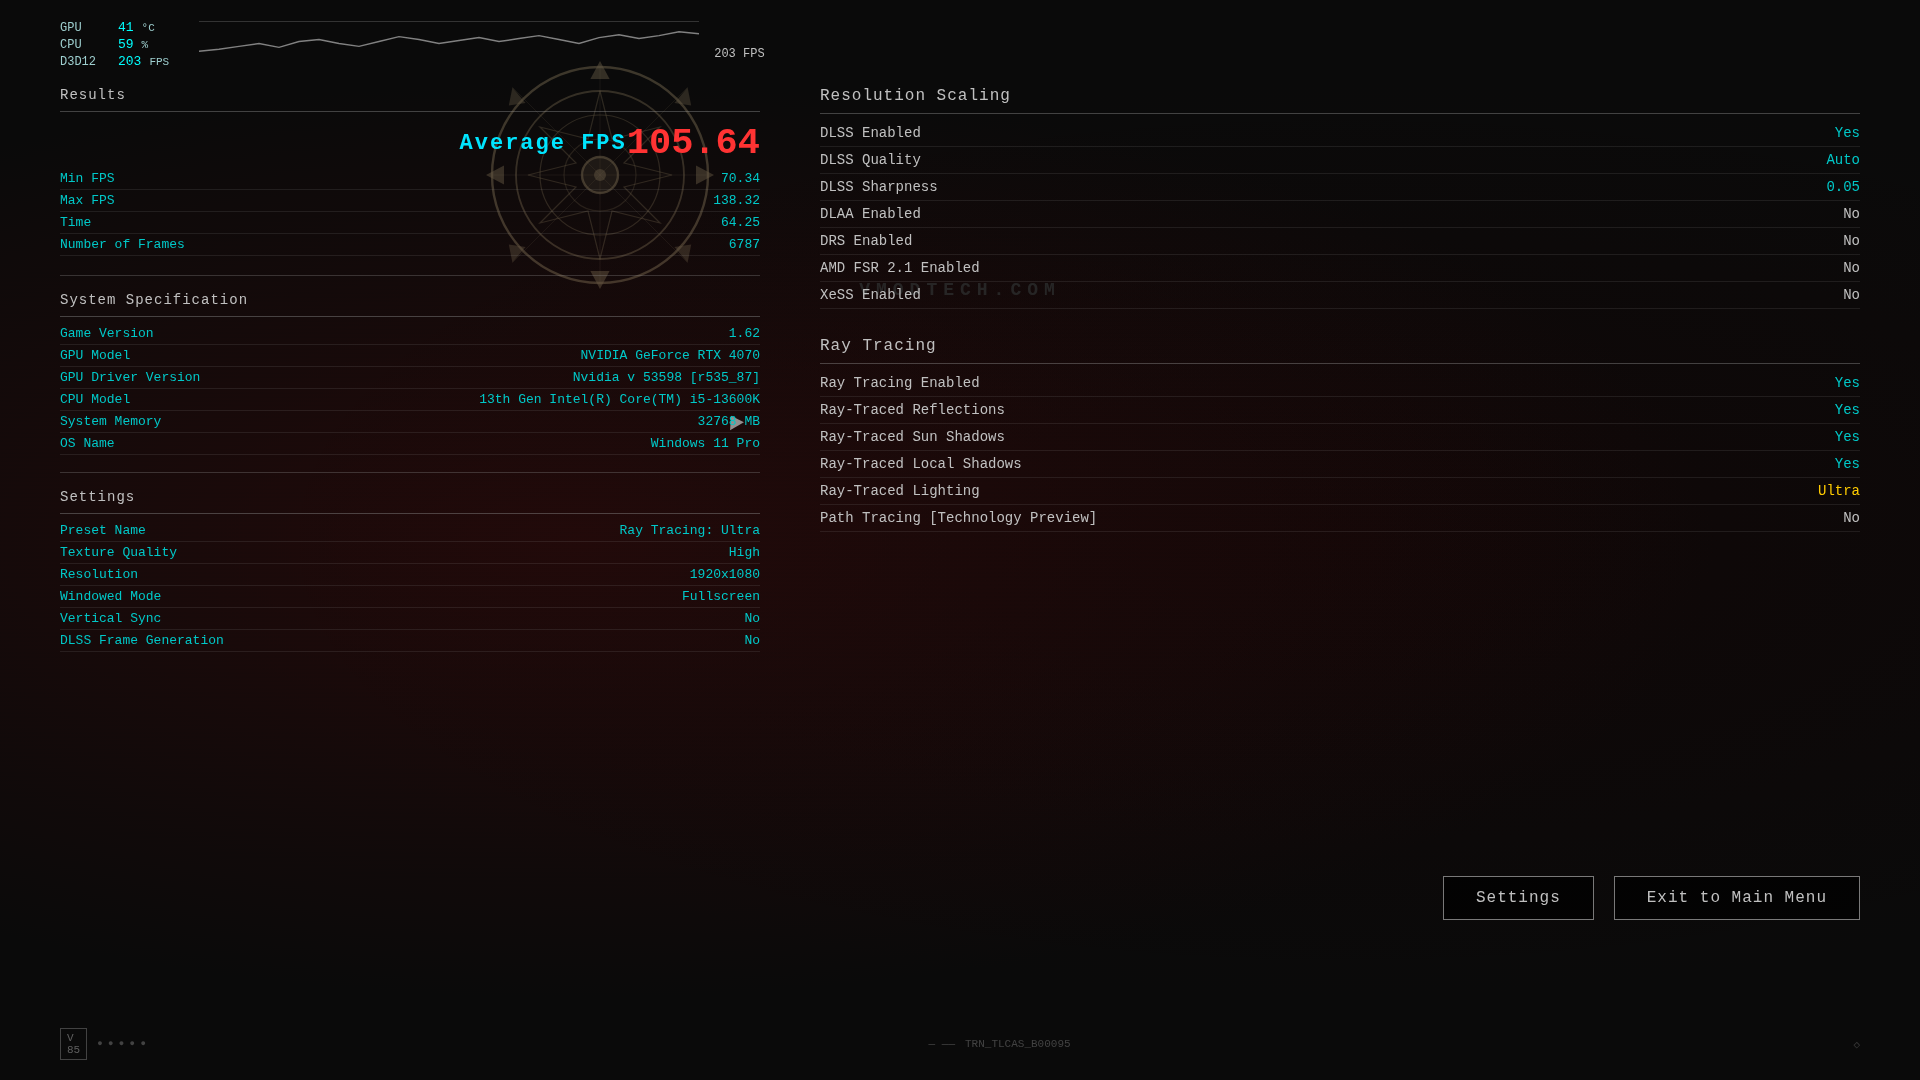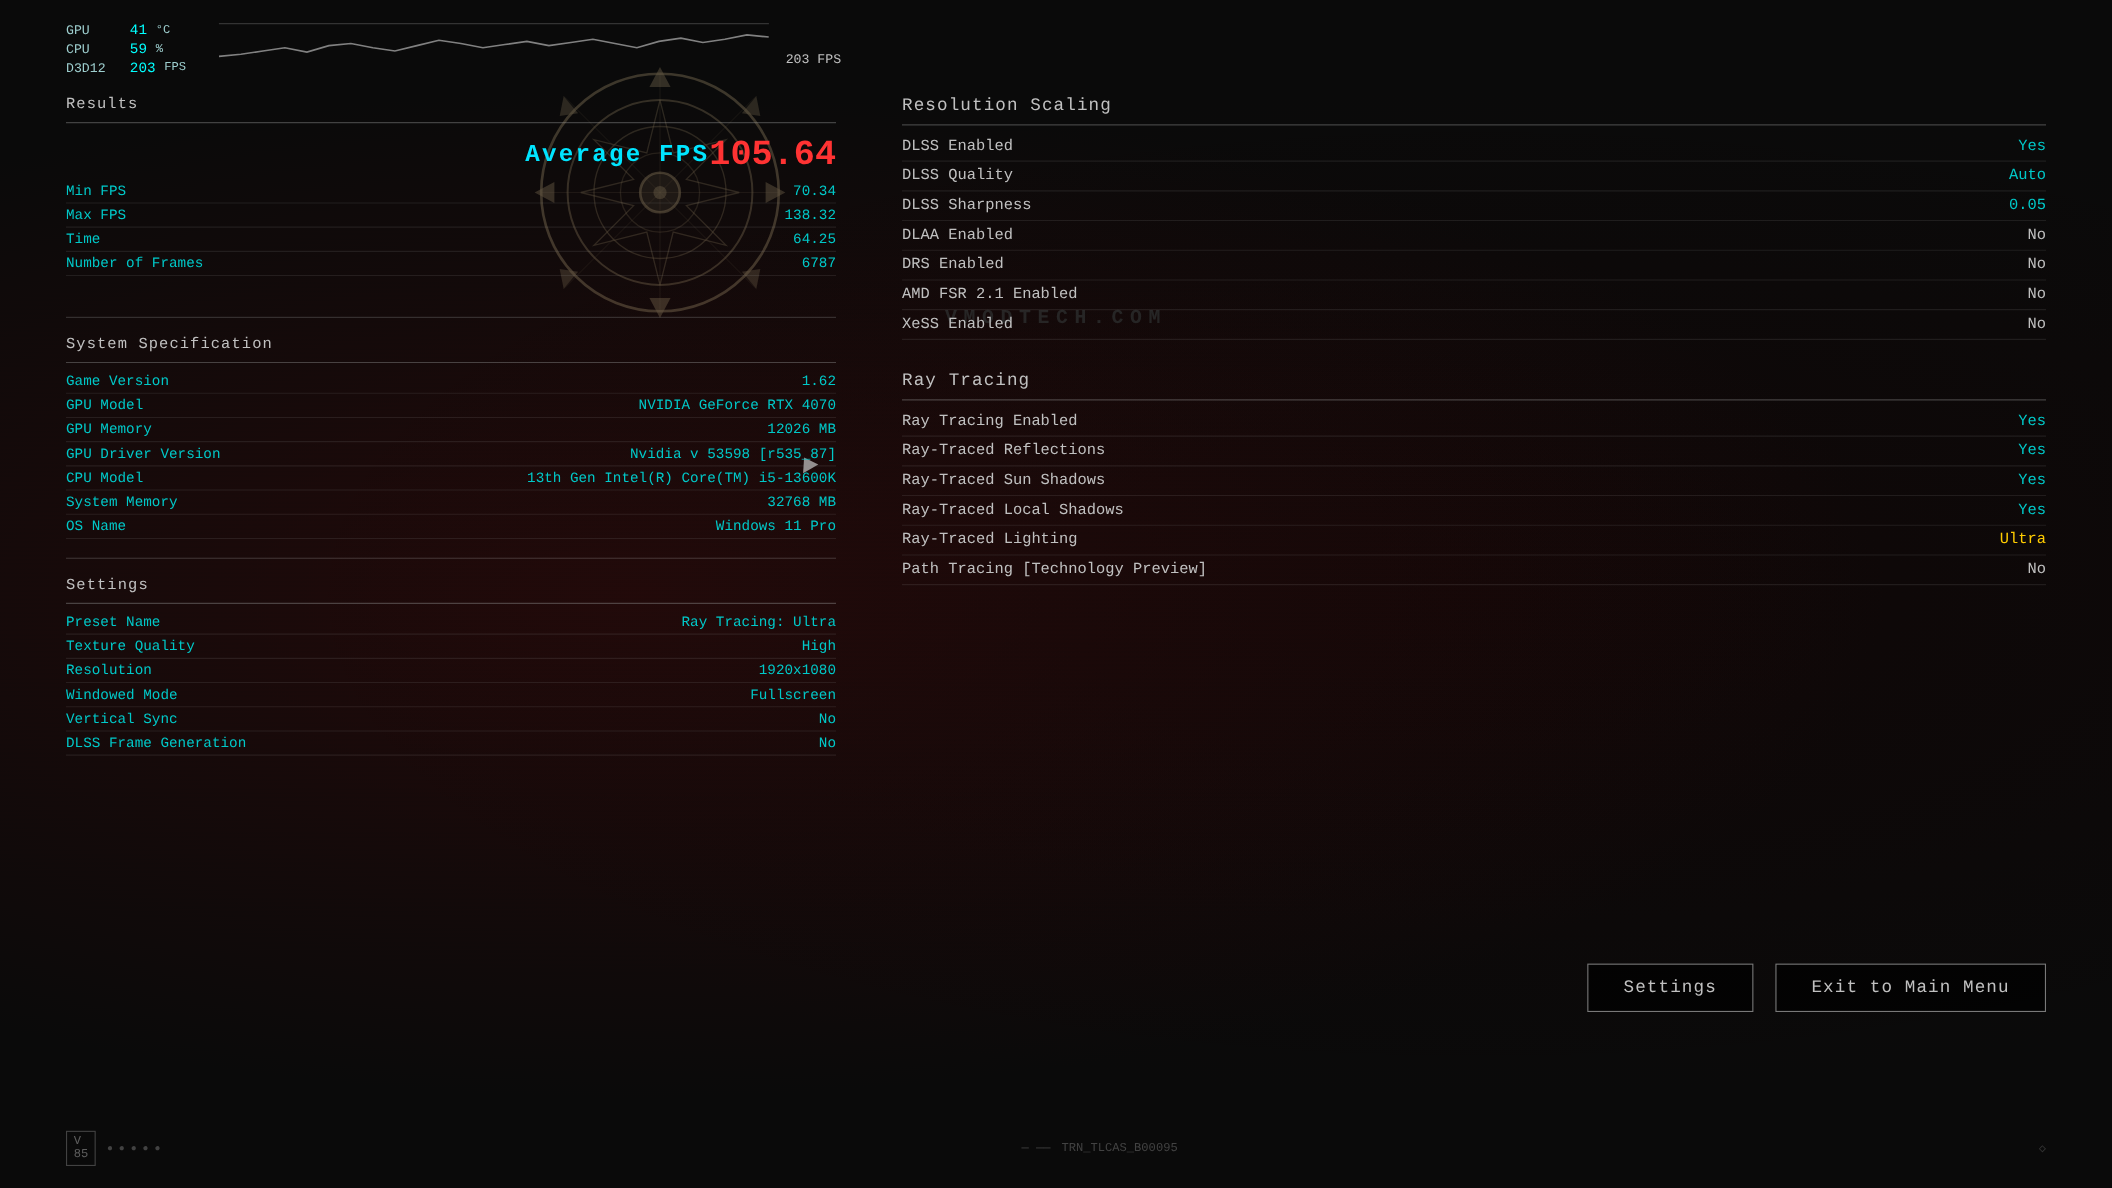--- a/index.html
+++ b/index.html
@@ -126,39 +126,39 @@
     .section-header {
       font-size: 14px;
       color: #c0c0c0;
       padding: 8px 0;
       border-bottom: 1px solid rgba(150,150,150,0.4);
       margin-bottom: 6px;
       letter-spacing: 1px;
     }
 
     .results-section {
-      margin-bottom: 29px;
+      margin-bottom: 11px;
     }
 
     .average-fps-row {
       display: flex;
       align-items: center;
       justify-content: flex-end;
       padding: 4px 0;
     }
 
     .average-fps-label {
       font-size: 22px;
       color: #00e5ff;
       font-weight: bold;
       letter-spacing: 2px;
     }
 
     .average-fps-value {
-      font-size: 32px;
+      font-size: 37px;
       color: #ff3333;
       font-weight: bold;
     }
 
     .stat-row {
       display: flex;
       align-items: center;
       justify-content: space-between;
       padding: 3px 0;
       border-bottom: 1px solid rgba(150,150,150,0.15);
@@ -437,24 +437,20 @@
       <div class="spec-section">
         <div class="section-header">System Specification</div>
 
         <div class="stat-row">
           <span class="stat-label">Game Version</span>
           <span class="stat-value cyan">1.62</span>
         </div>
         <div class="stat-row">
           <span class="stat-label">GPU Model</span>
           <span class="stat-value cyan">NVIDIA GeForce RTX 4070</span>
-        </div>
-        <div class="stat-row">
-          <span class="stat-label">GPU Memory</span>
-          <span class="stat-value cyan">12026 MB</span>
         </div>
         <div class="stat-row">
           <span class="stat-label">GPU Driver Version</span>
           <span class="stat-value cyan">Nvidia v 53598 [r535_87]</span>
         </div>
         <div class="stat-row">
           <span class="stat-label">CPU Model</span>
           <span class="stat-value cyan">13th Gen Intel(R) Core(TM) i5-13600K</span>
         </div>
         <div class="stat-row">

